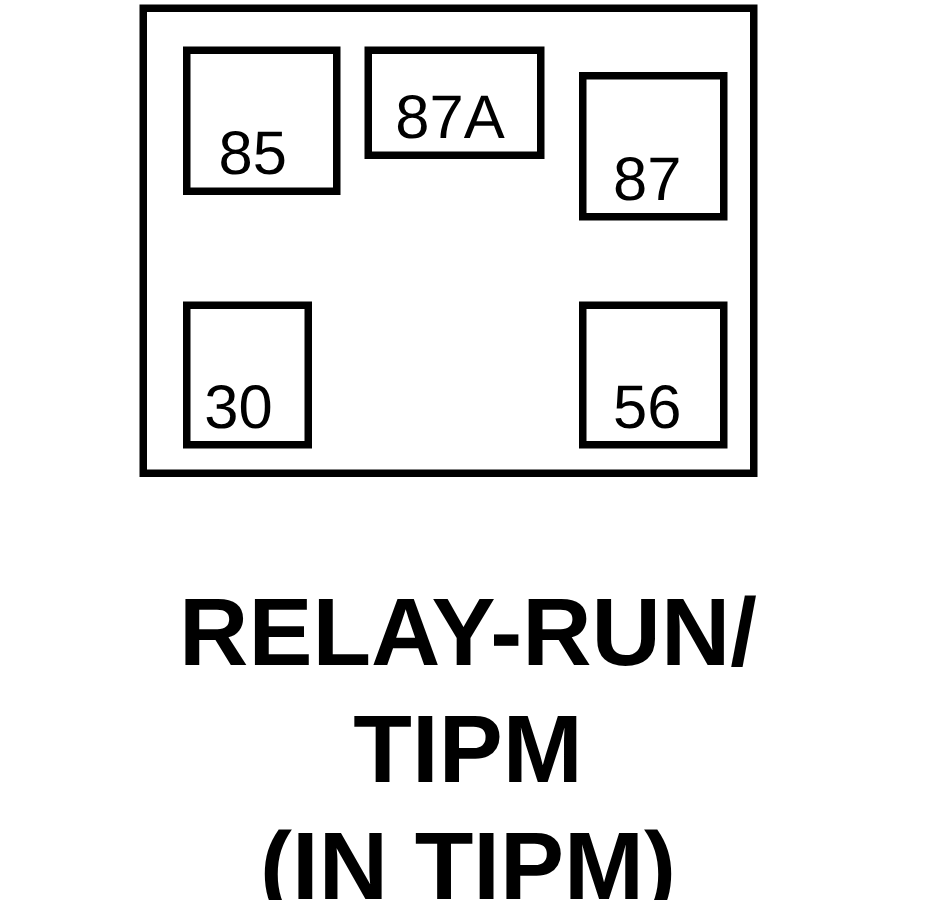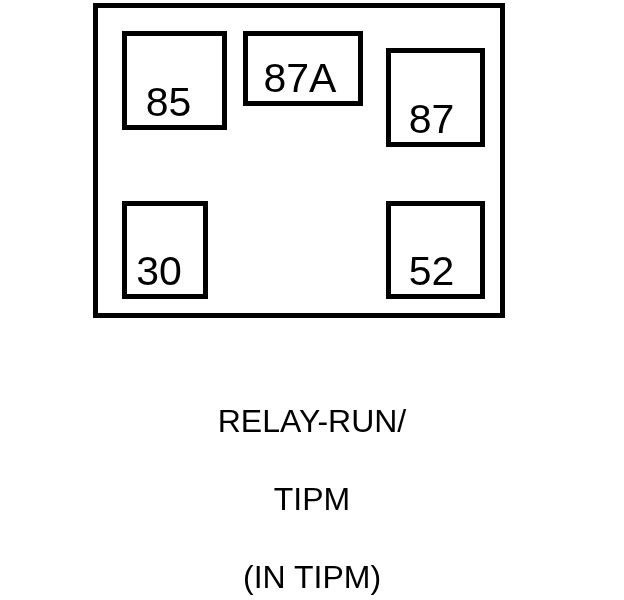--- a/index.html
+++ b/index.html
@@ -72,22 +72,22 @@
   .caption {
     position: absolute;
     left: 0;
     top: 382px;
     width: 624px;
     text-align: center;
   }
   .caption-line {
     display: block;
     font-family: "Liberation Sans", sans-serif;
-    font-size: 32px;
-    font-weight: normal;
+    font-size: 64px;
+    font-weight: bold;
     line-height: 78px;
     letter-spacing: 0px;
     color: #000000;
     white-space: nowrap;
   }
 </style>
 </head>
 <body>
 
 <div id="canvas">
@@ -104,21 +104,21 @@
 
     <div class="pin pin-87">
       <span class="pin-label">87</span>
     </div>
 
     <div class="pin pin-30">
       <span class="pin-label">30</span>
     </div>
 
     <div class="pin pin-86">
-      <span class="pin-label">52</span>
+      <span class="pin-label">56</span>
     </div>
 
   </div>
 
   <div class="caption">
     <span class="caption-line">RELAY-RUN/</span>
     <span class="caption-line">TIPM</span>
     <span class="caption-line">(IN TIPM)</span>
   </div>
 

